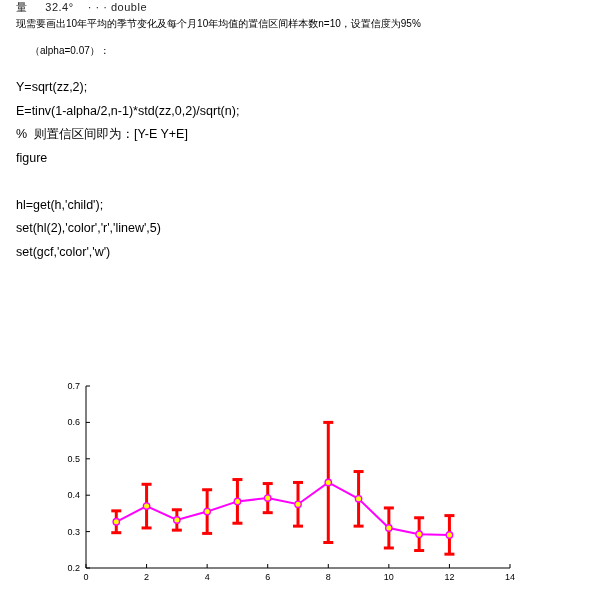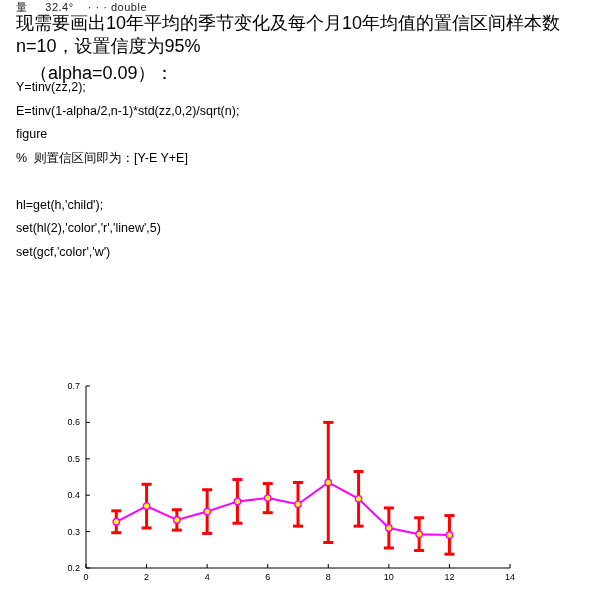--- a/index.html
+++ b/index.html
@@ -27,21 +27,21 @@
     font-size: 11px;
     color: #222222;
     letter-spacing: 0.5px;
     white-space: pre;
   }
   .prose {
     position: absolute;
     left: 16px;
     top: 12px;
     width: 578px;
-    font-size: 18px;
+    font-size: 10px;
     line-height: 23px;
     color: #000000;
   }
   .prose .para {
     margin: 0 0 4px 0;
     text-align: left;
   }
   .prose .para-indent {
     text-indent: 14px;
   }
@@ -78,28 +78,28 @@
 </style>
 </head>
 <body>
 
 <div id="page">
 
   <div class="top-fragment">量     32.4°    · · · double</div>
 
   <div class="prose">
     <p class="para">现需要画出10年平均的季节变化及每个月10年均值的置信区间样本数n=10，设置信度为95%</p>
-    <p class="para para-indent">（alpha=0.09）：</p>
+    <p class="para para-indent">（alpha=0.07）：</p>
   </div>
 
   <div class="code-block">
-    <div class="code-line">Y=tinv(zz,2);</div>
+    <div class="code-line">Y=sqrt(zz,2);</div>
     <div class="code-line">E=tinv(1-alpha/2,n-1)*std(zz,0,2)/sqrt(n);</div>
+    <div class="code-line">%  则置信区间即为：[Y-E Y+E]</div>
     <div class="code-line">figure</div>
-    <div class="code-line">%  则置信区间即为：[Y-E Y+E]</div>
     <div class="code-gap"></div>
     <div class="code-line">hl=get(h,'child');</div>
     <div class="code-line">set(hl(2),'color','r','linew',5)</div>
     <div class="code-line">set(gcf,'color','w')</div>
   </div>
 
   <div class="chart-wrap">
     <svg class="plot" id="plot-svg" width="470" height="212" viewBox="0 0 470 212">
       <g id="axes-group">
           <line x1="38" y1="190" x2="462" y2="190" stroke="#000" stroke-width="1"></line>

